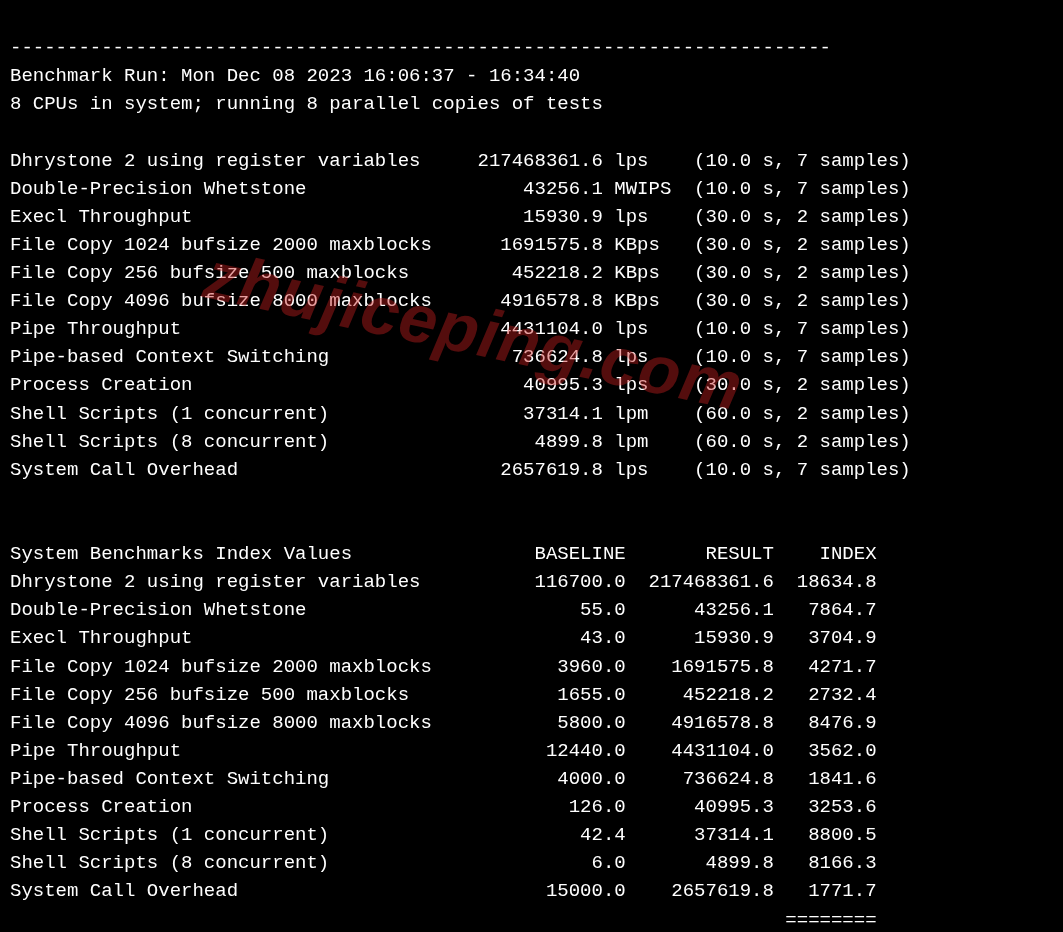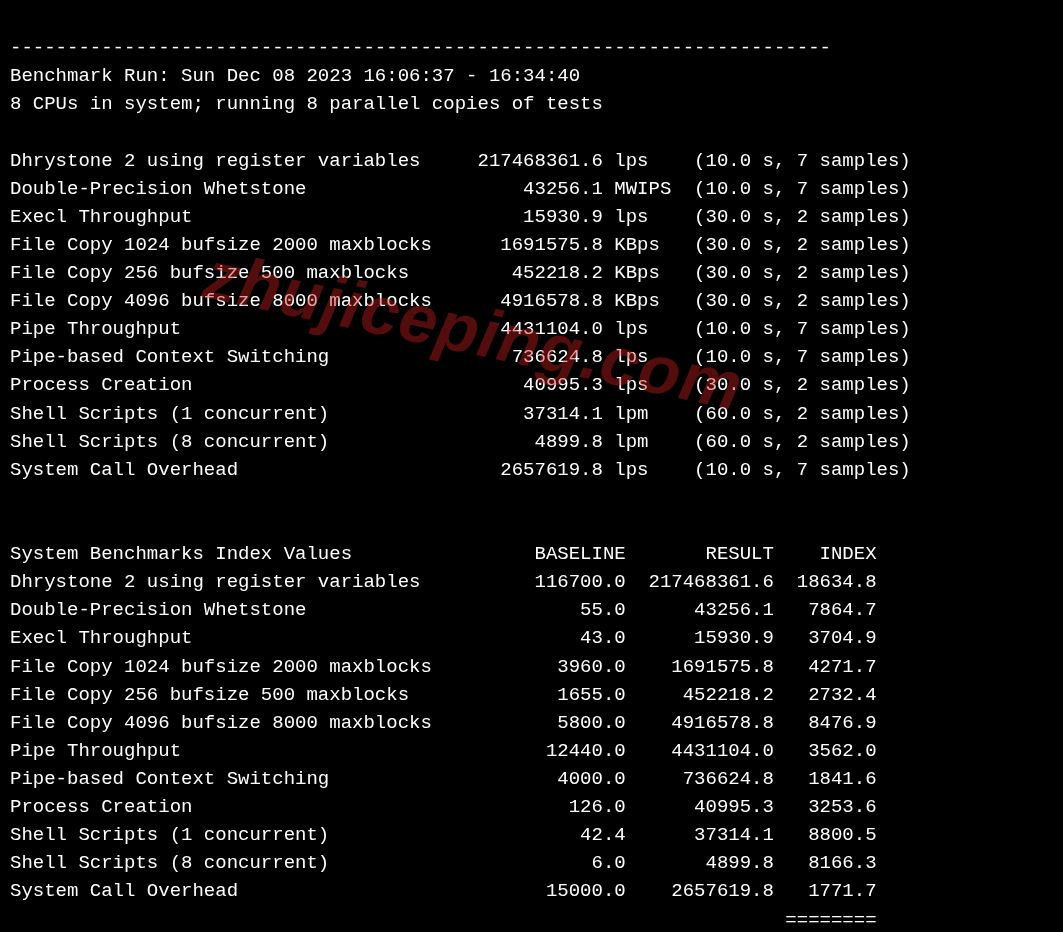--- a/index.html
+++ b/index.html
@@ -29,21 +29,21 @@
     pointer-events: none;
     user-select: none;
     letter-spacing: 1px;
   }
 </style>
 </head>
 <body>
 
 <div class="terminal">
 <span>------------------------------------------------------------------------</span>
-<span>Benchmark Run: Sun Dec 08 2023 16:06:37 - 16:34:40</span>
+<span>Benchmark Run: Mon Dec 08 2023 16:06:37 - 16:34:40</span>
 <span>8 CPUs in system; running 8 parallel copies of tests</span>
 
 <span id="result-lines">Dhrystone 2 using register variables     217468361.6 lps    (10.0 s, 7 samples)
 Double-Precision Whetstone                   43256.1 MWIPS  (10.0 s, 7 samples)
 Execl Throughput                             15930.9 lps    (30.0 s, 2 samples)
 File Copy 1024 bufsize 2000 maxblocks      1691575.8 KBps   (30.0 s, 2 samples)
 File Copy 256 bufsize 500 maxblocks         452218.2 KBps   (30.0 s, 2 samples)
 File Copy 4096 bufsize 8000 maxblocks      4916578.8 KBps   (30.0 s, 2 samples)
 Pipe Throughput                            4431104.0 lps    (10.0 s, 7 samples)
 Pipe-based Context Switching                736624.8 lps    (10.0 s, 7 samples)

